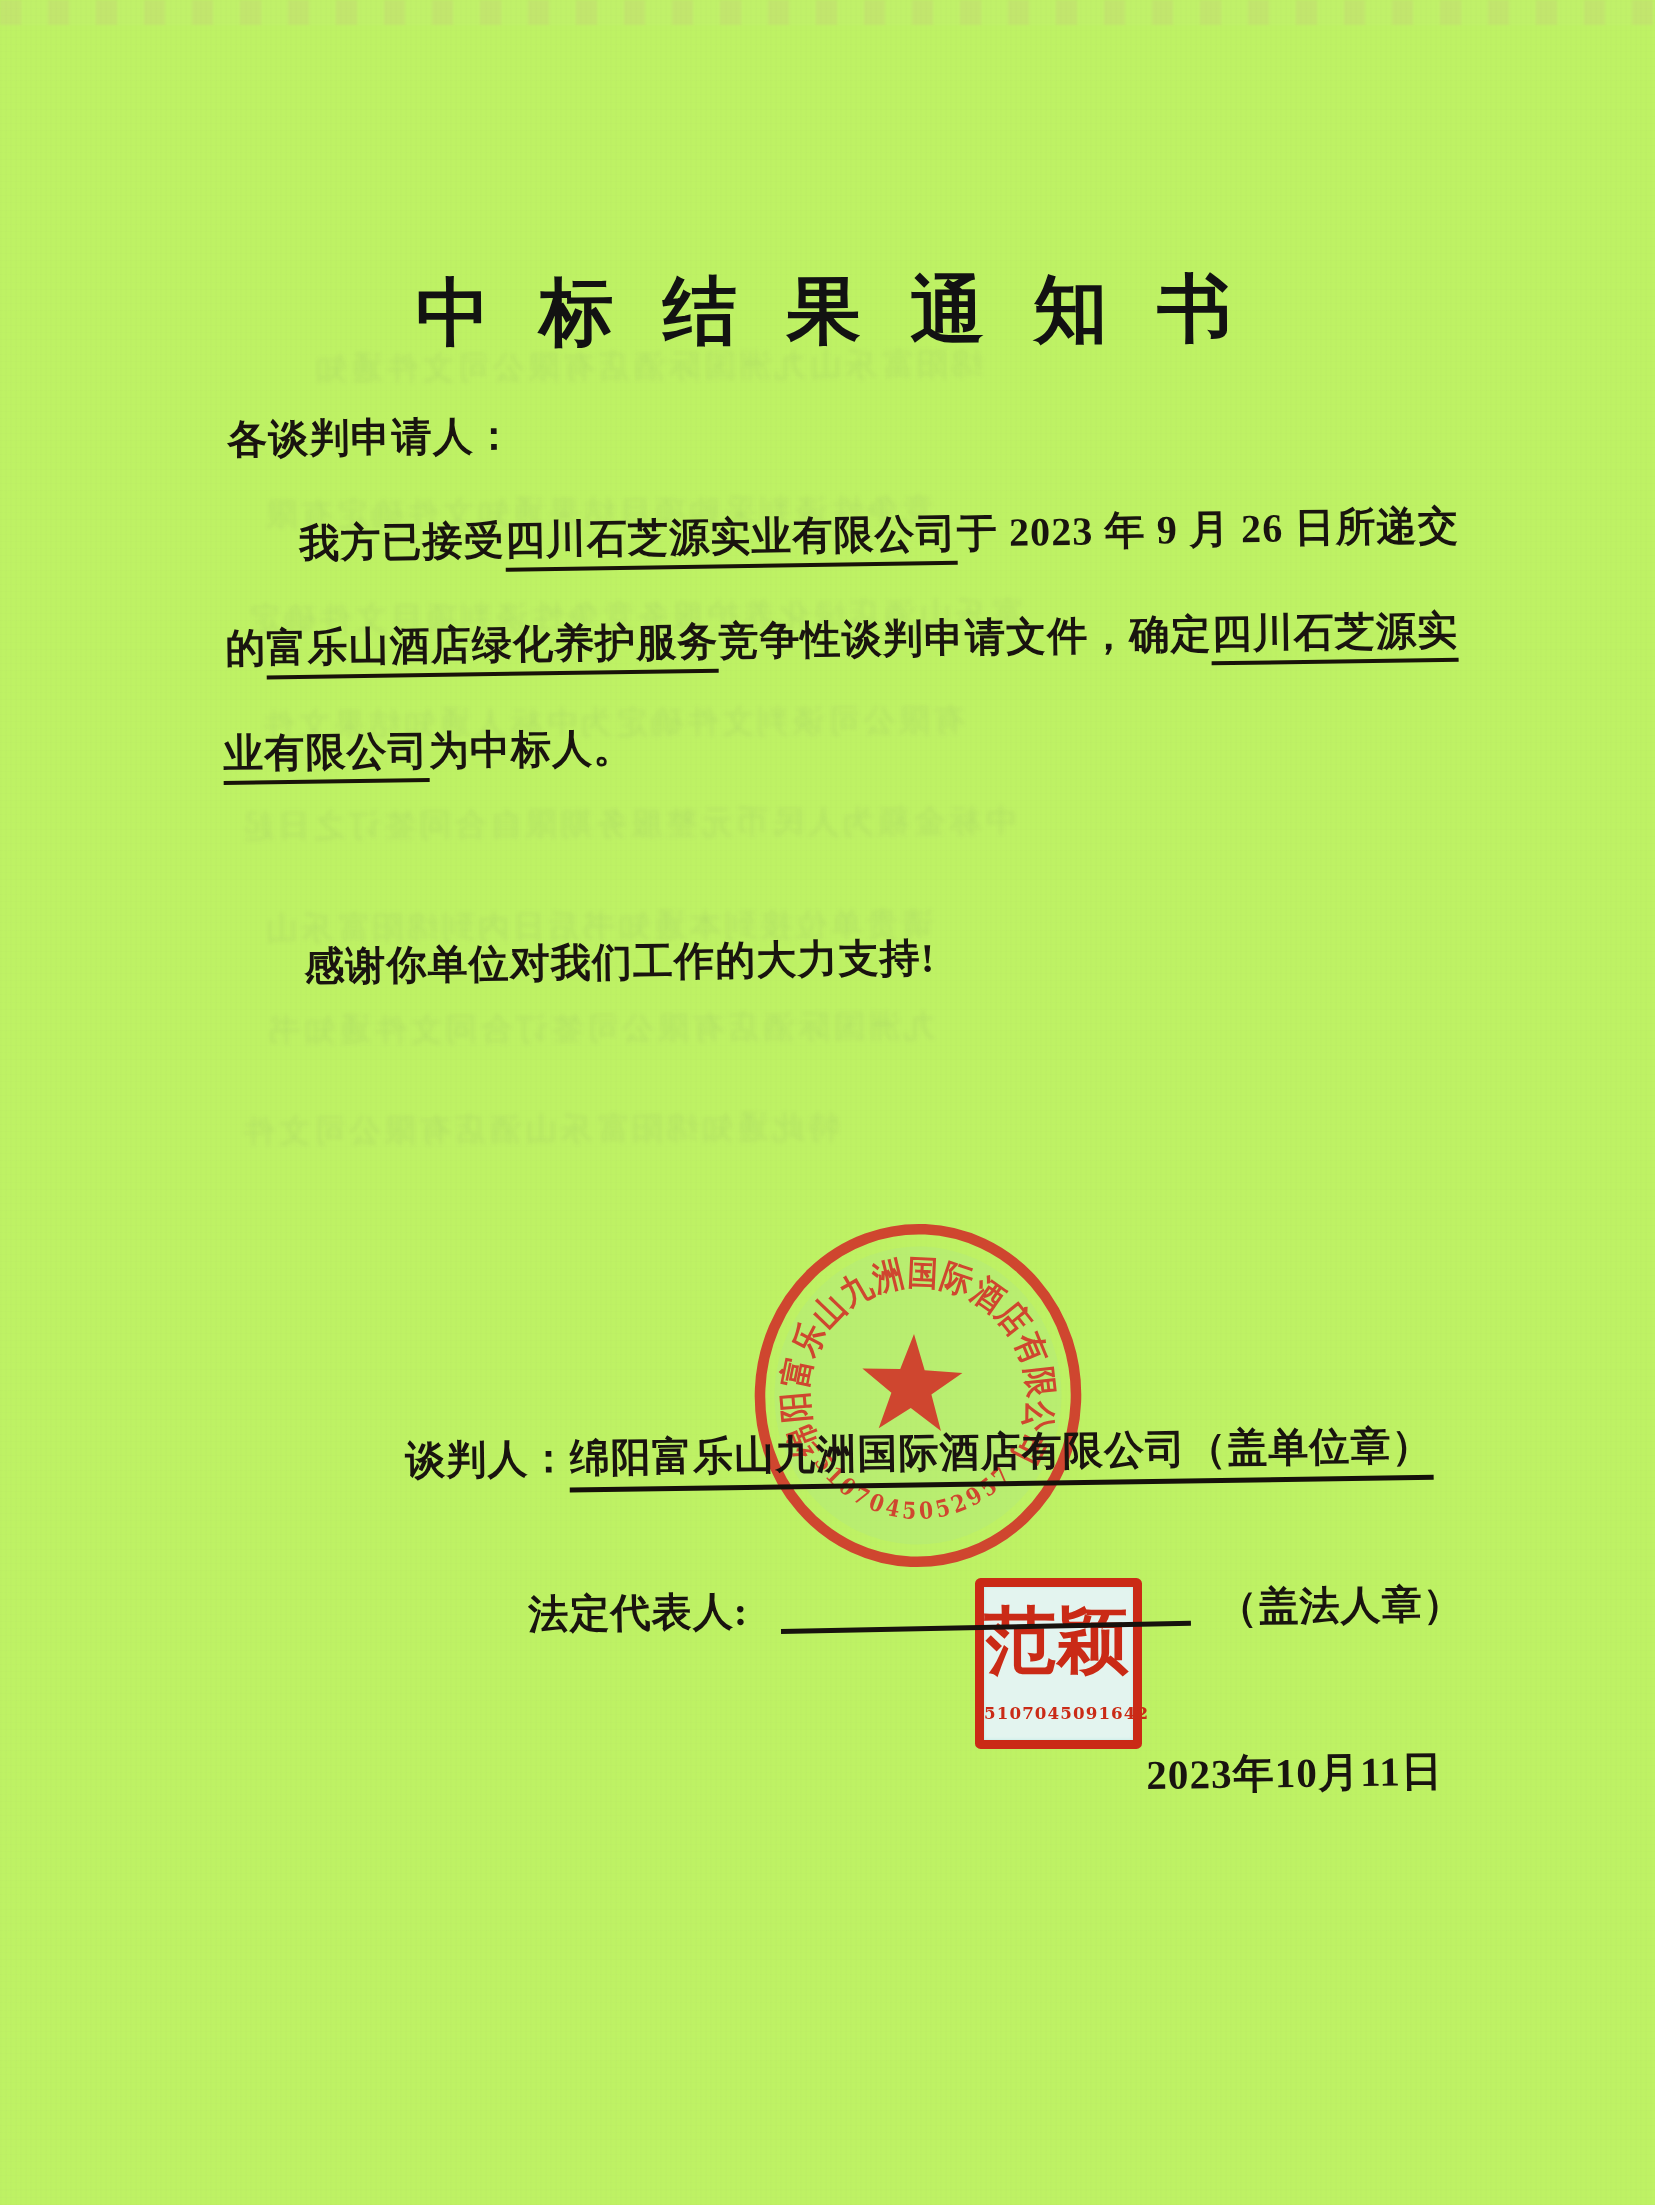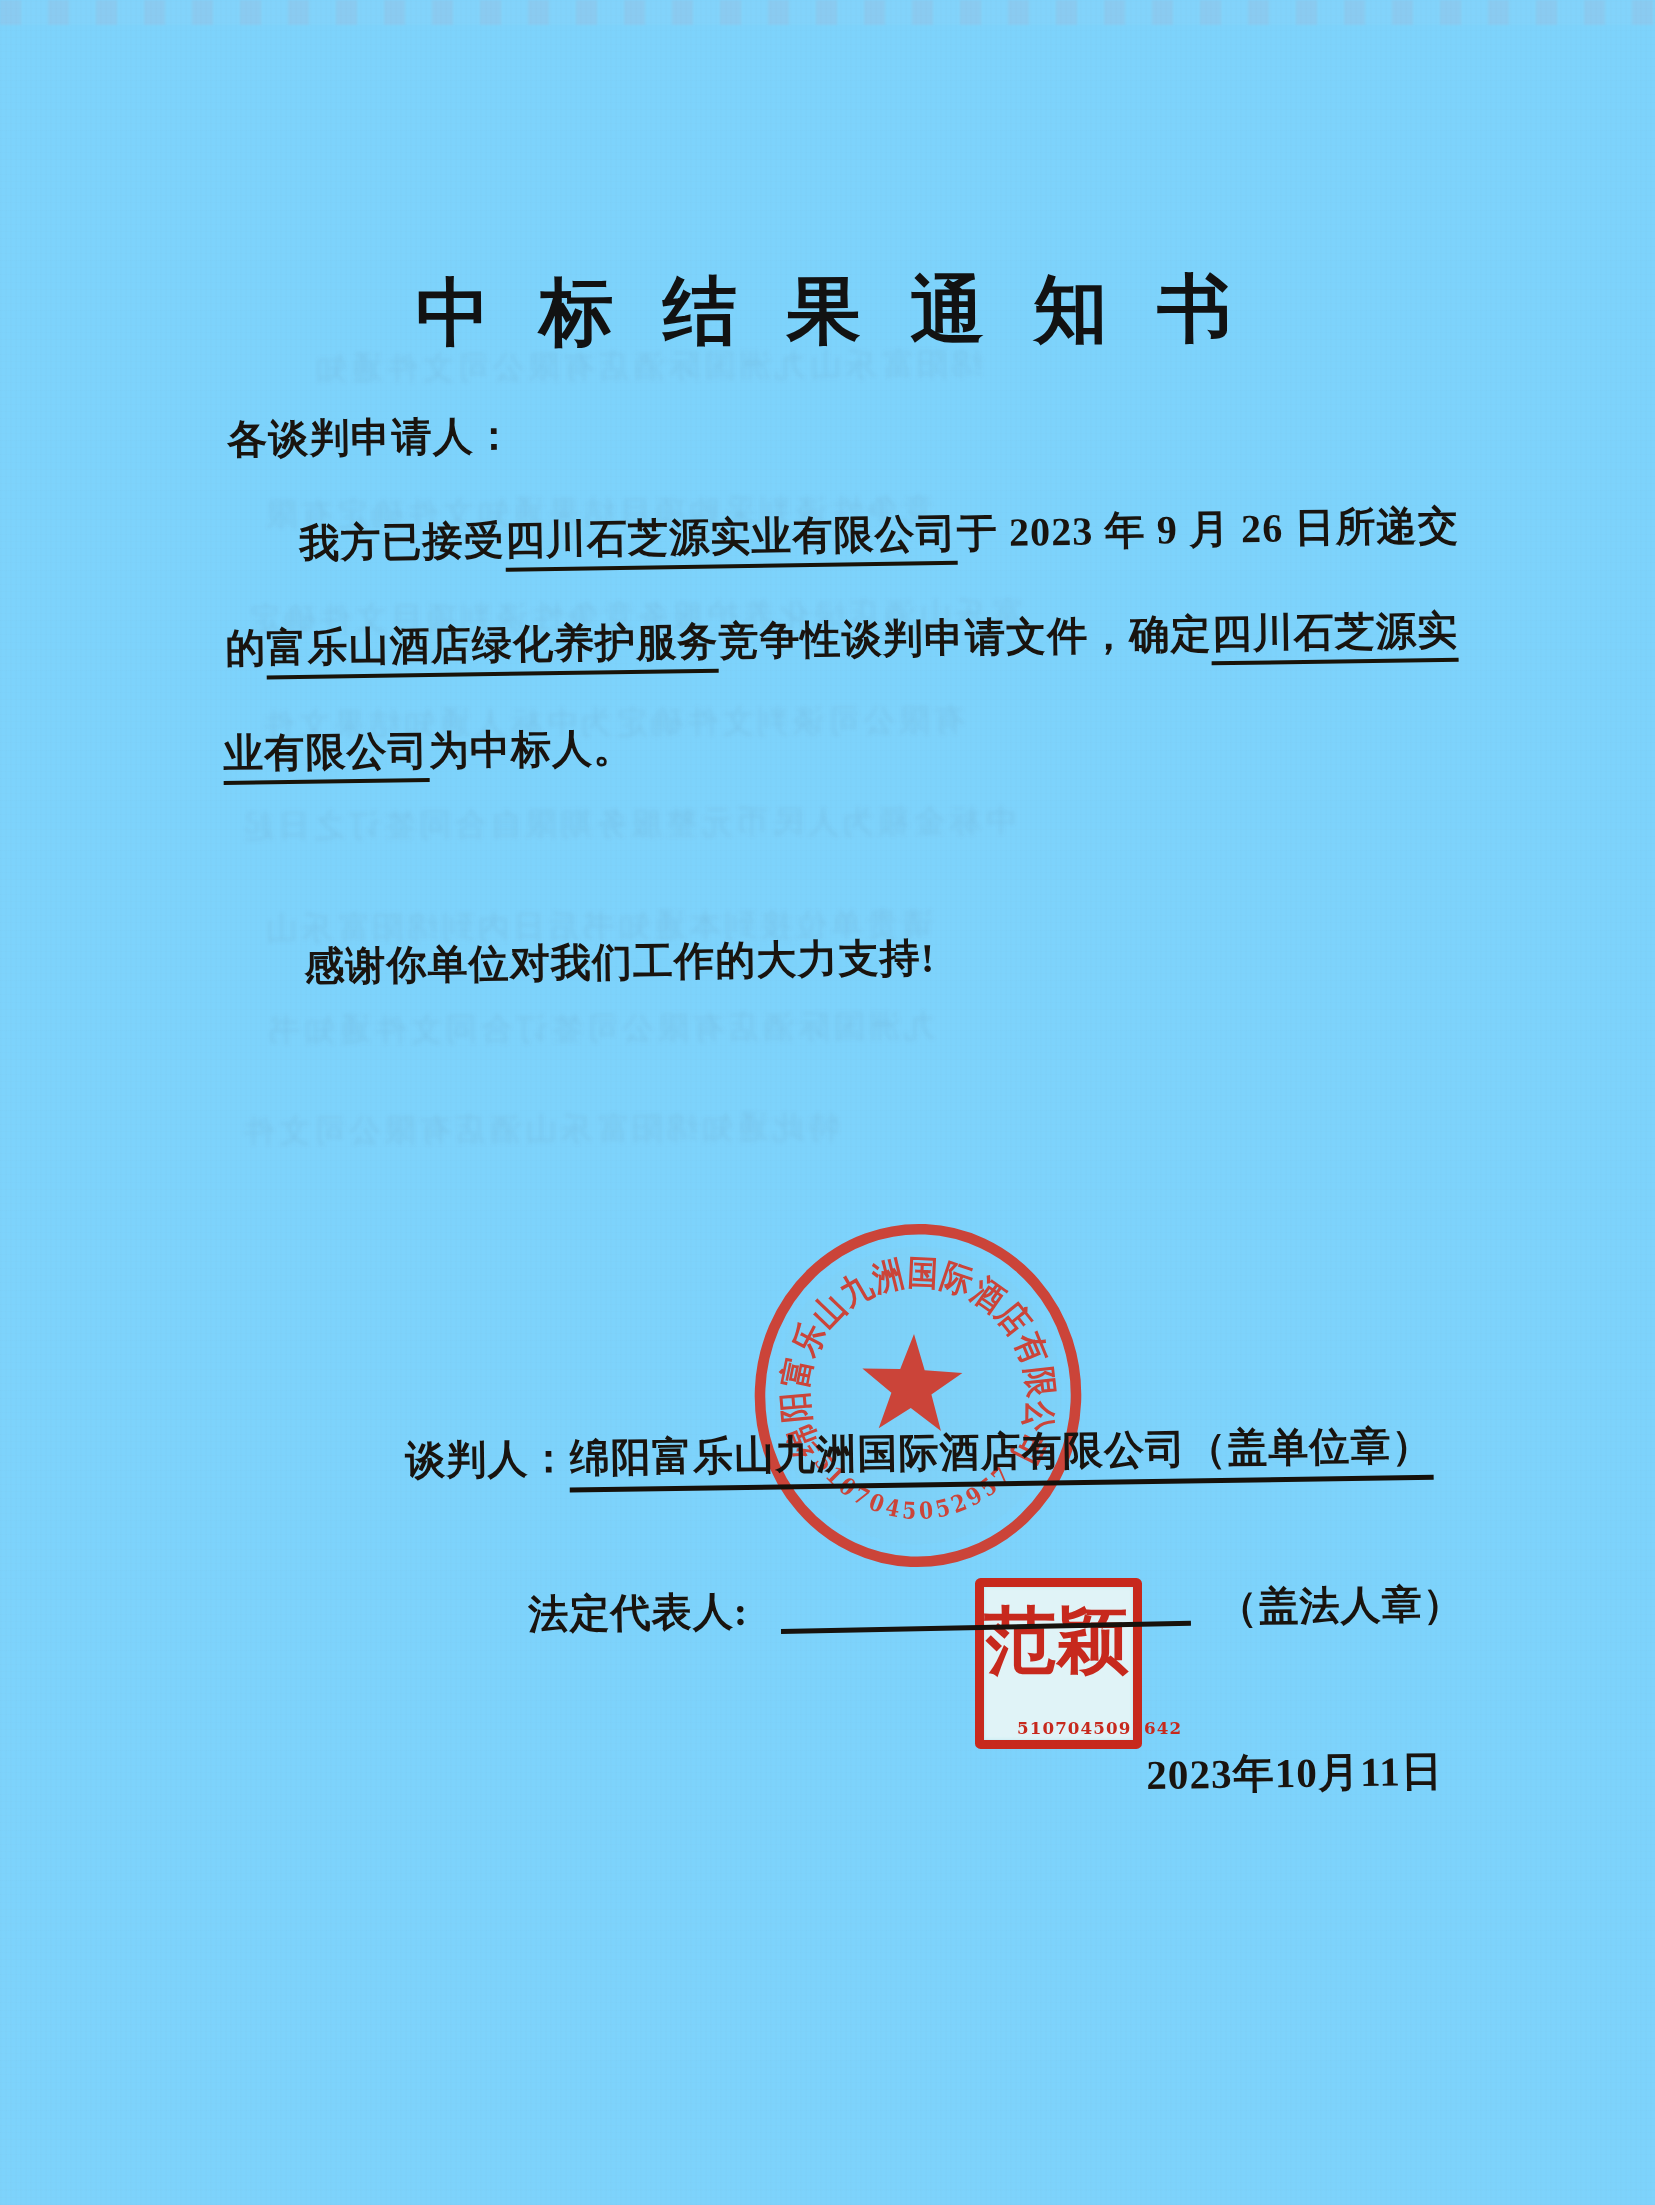--- a/index.html
+++ b/index.html
@@ -1,19 +1,19 @@
 <!DOCTYPE html>
 <html style="font-size:9px"><head>
 <meta charset="utf-8">
 <style>
   html,body{margin:0;padding:0;background:#e8e8e6;}
   .page{
     position:relative;
     width:1655px;height:2205px;
-    background:#7dd3fc;
+    background:#bef264;
     overflow:hidden;
     font-family:"Liberation Serif","DejaVu Serif",serif;
   }
   
   .page::before{
     content:"";position:absolute;inset:0;z-index:1;pointer-events:none;
     background:
       repeating-linear-gradient(90deg, rgba(120,100,110,0.015) 0 1.7px, transparent 1.7px 5px),
       repeating-linear-gradient(0deg, rgba(110,95,105,0.010) 0 1.1px, transparent 1.1px 7.2px);
   }
@@ -64,25 +64,24 @@
     background:#e6f5f7;z-index:4;opacity:.95;
     box-shadow:0 0 3.3px rgba(150,220,230,.6) inset;
   }
   .stamp-square .name{
     position:absolute;top:7.8px;left:0;right:0;
     text-align:left;font-size:72px;line-height:1.28;
     font-weight:900;color:#cb2012;letter-spacing:1.1px;
     font-family:"Liberation Serif","DejaVu Serif",serif;
   }
   .stamp-square .num{
-    position:absolute;bottom:2px;left:0;right:0;
+    position:absolute;bottom:17px;left:0;right:0;
     text-align:center;font-size:16.7px;font-weight:700;
     color:#cb2012;letter-spacing:1.1px;
     font-family:"DejaVu Serif",serif;
-    padding-left:33px;
   }
 </style>
 </head>
 <body>
 
 <div class="page">
 
   <div class="top-edge"></div>
 
   <div class="ghost" style="top:345px;left:312px">绵阳富乐山九洲国际酒店有限公司文件通知</div>

